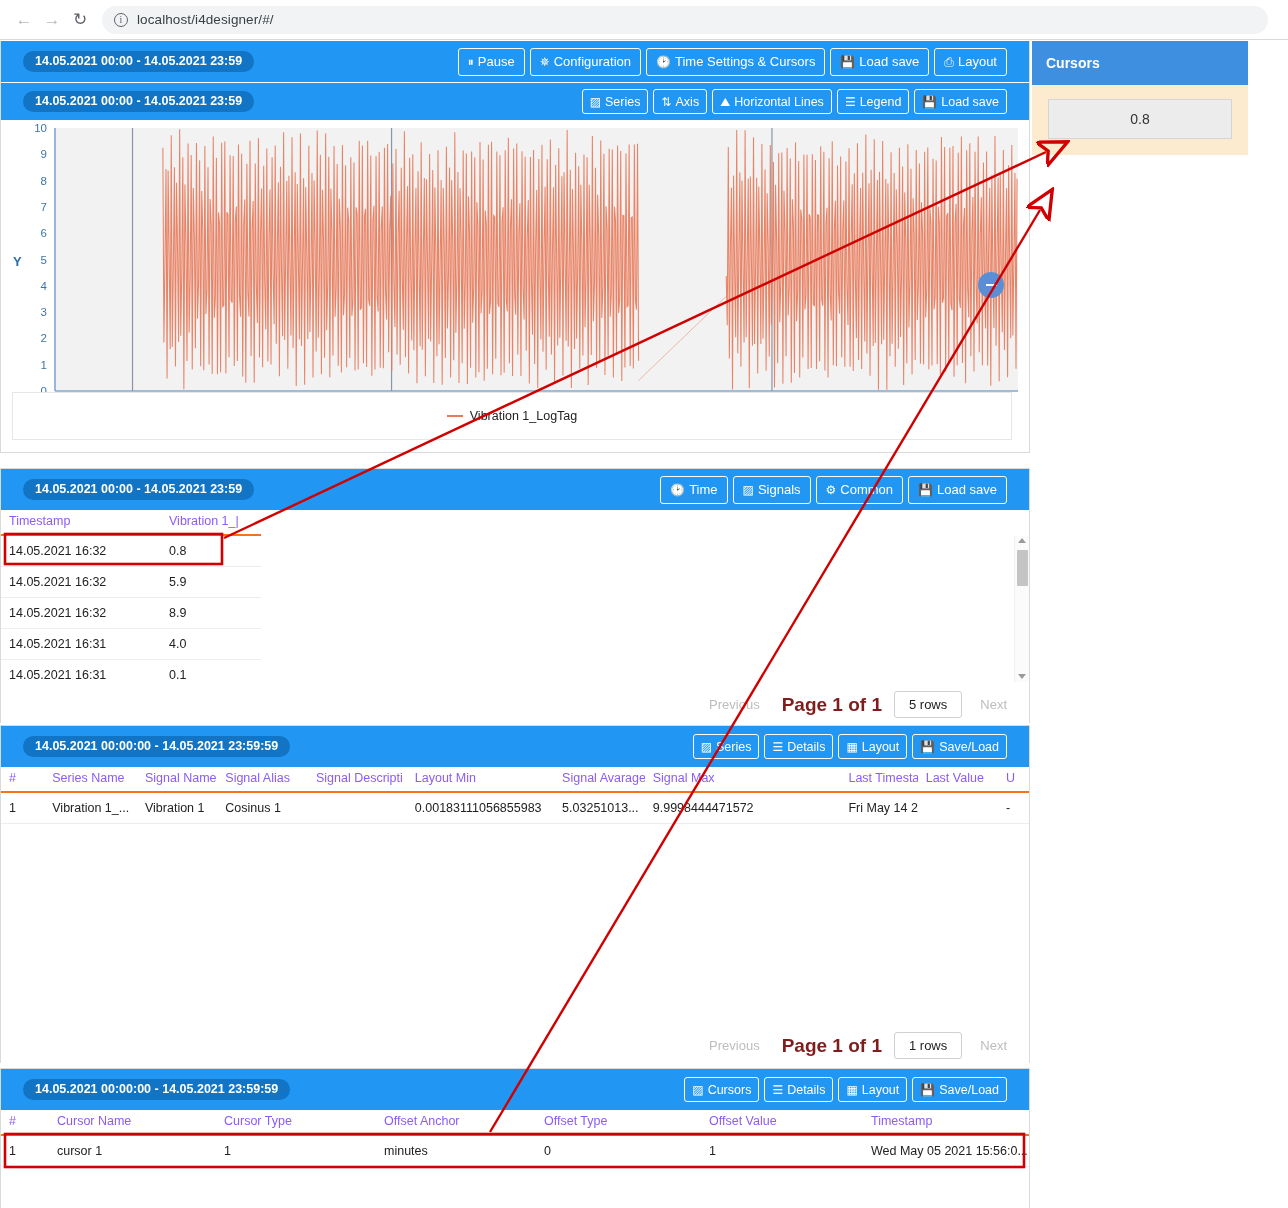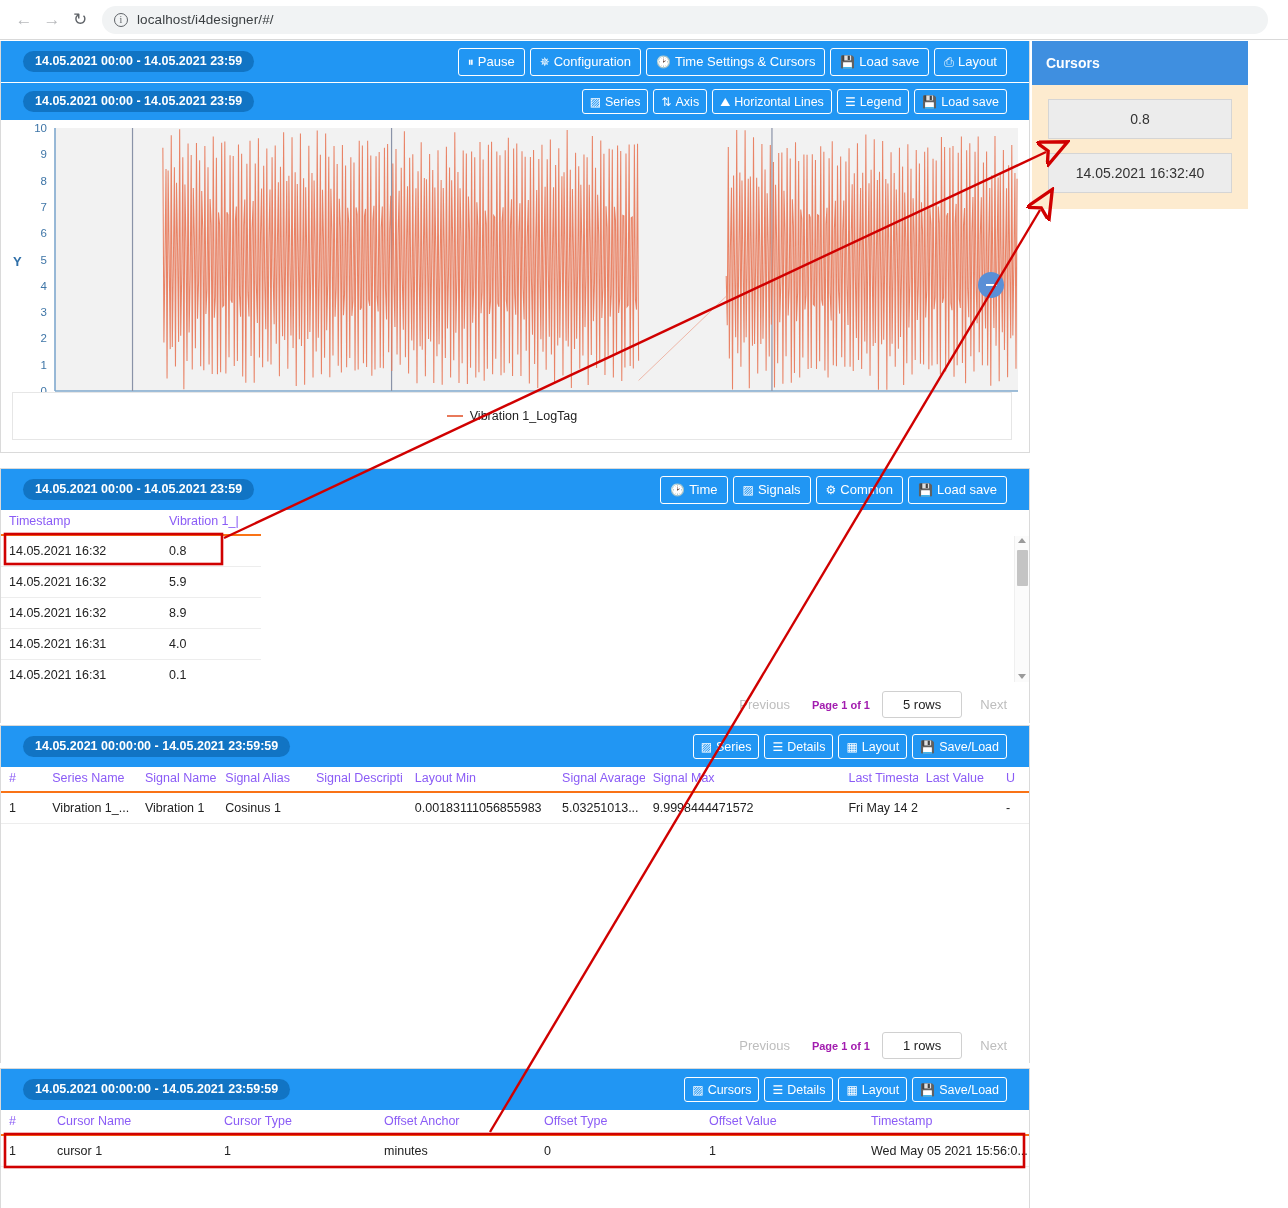--- a/index.html
+++ b/index.html
@@ -76,24 +76,24 @@
   }
   table.dt td {
     font-size:12.5px; color:#222; padding:8px 6px 8px 8px;
     border-bottom:1px solid #ededed; white-space:nowrap; overflow:hidden;
   }
   .pager {
     display:flex; align-items:center; justify-content:flex-end;
     gap:8px; padding:6px 12px 6px 0; background:#fff;
   }
   .pg-btn { font-size:13px; color:#bdbdbd; padding:4px 10px; }
-  .pg-info { font-size:11px; color:#a21caf; font-weight:bold; padding:0 4px; }
+  .pg-info { font-size:19px; color:#7f1d1d; font-weight:bold; padding:0 4px; }
   .pg-rows {
     font-size:13px; color:#222; border:1px solid #d0d0d0; border-radius:3px;
-    padding:5px 20px; background:#fff;
+    padding:5px 14px; background:#fff;
   }
 
   
   .vscroll { position:absolute; width:15px; background:#fbfbfb; border-left:1px solid #efefef; }
   .vscroll .thumb { position:absolute; left:2px; width:11px; background:#c4c4c4; border-radius:1px; }
   .vscroll .ar { position:absolute; left:3px; width:0; height:0; }
 
   
   .cursors-panel { position:absolute; }
   .cp-head { background:#3f8fe0; height:44px; display:flex; align-items:center; padding:0 14px; }
@@ -457,21 +457,20 @@
       </table>
     </div>
   </div>
 
   <div class="cursors-panel" style="left:1032px; top:41px; width:216px;">
     <div class="cp-head">
       <span class="cp-title">Cursors</span>
     </div>
     <div class="cp-body">
       <div class="cp-field">0.8</div>
-      <div class="cp-field">14.05.2021 16:32:40</div>
     </div>
   </div>
 
   <svg class="anno" width="1288" height="1208">
     <defs>
       <marker id="ahead" markerWidth="13" markerHeight="13" refX="2" refY="5.5" orient="auto" markerUnits="strokeWidth">
         <path d="M0,0 L12,5.5 L0,11 L3,5.5 z" fill="none" stroke="#d00000" stroke-width="1.4"></path>
       </marker>
     </defs>
 

